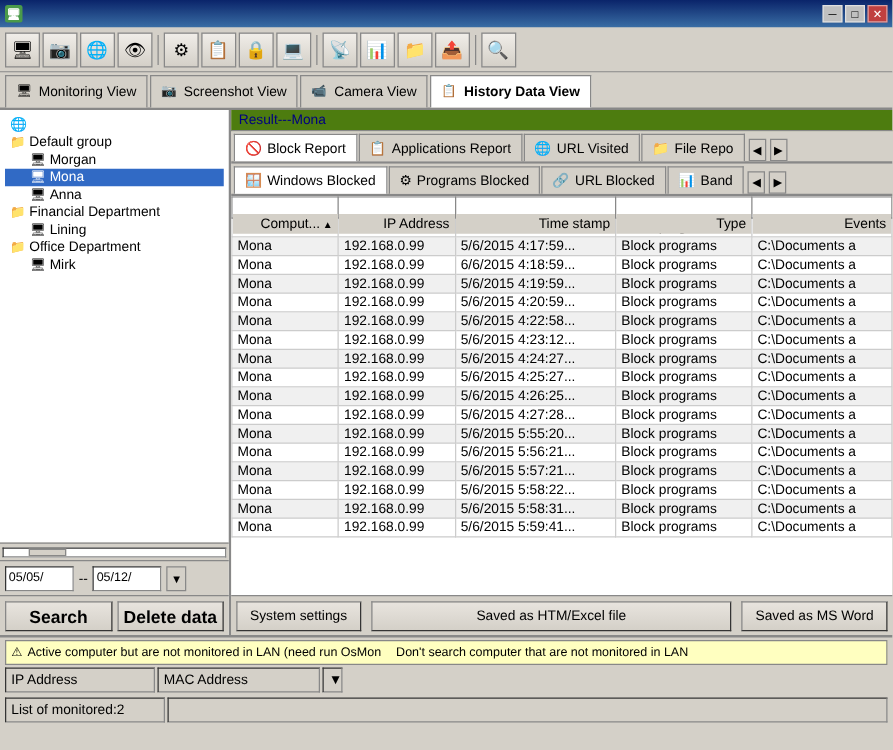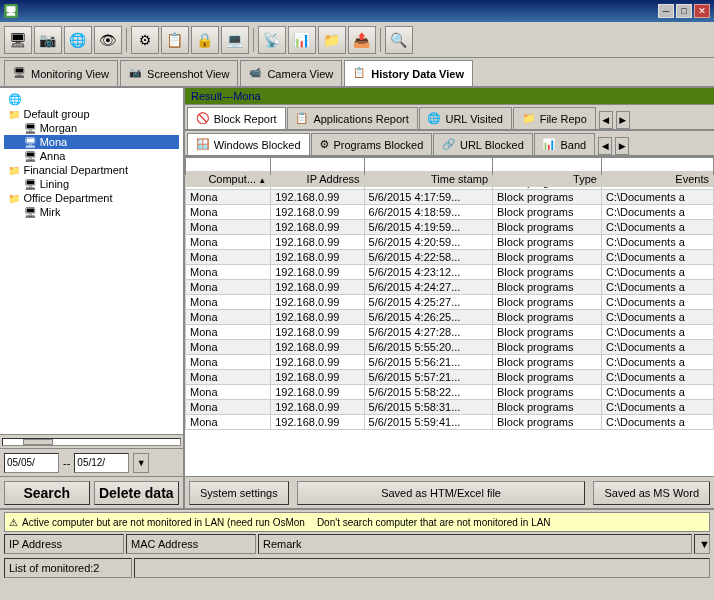--- a/index.html
+++ b/index.html
@@ -676,20 +676,19 @@
 
 <div class="status-bar">
   <div class="status-warning">
     <span>⚠</span>
     <span>Active computer but are not monitored in LAN (need run OsMon</span>
     <span style="margin-left:8px; font-size:10px">Don't search computer that are not monitored in LAN</span>
   </div>
   <div style="display:flex; gap:2px; margin-top:2px; height:22px;">
     <div class="status-cell" style="width:120px">IP Address</div>
     <div class="status-cell" style="width:130px">MAC Address</div>
-    <div class="status-cell wide">Remark</div>
     <div class="status-cell" style="width:16px">▼</div>
   </div>
   <div class="status-bottom-row">
     <div class="status-cell" style="width:128px">List of monitored:2</div>
     <div class="status-cell wide"></div>
   </div>
 </div>
 
 </body></html>

